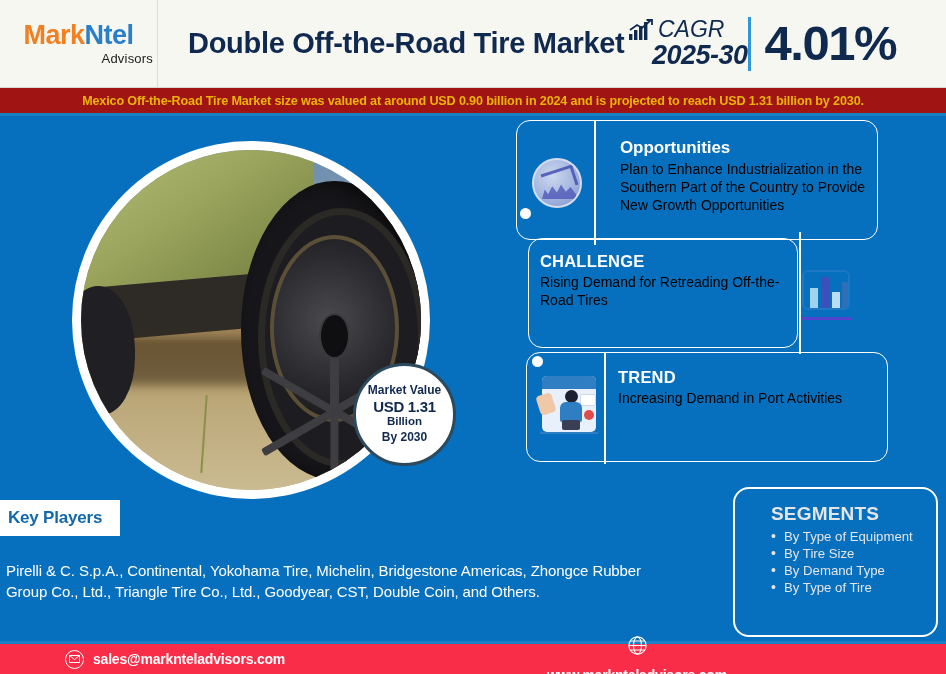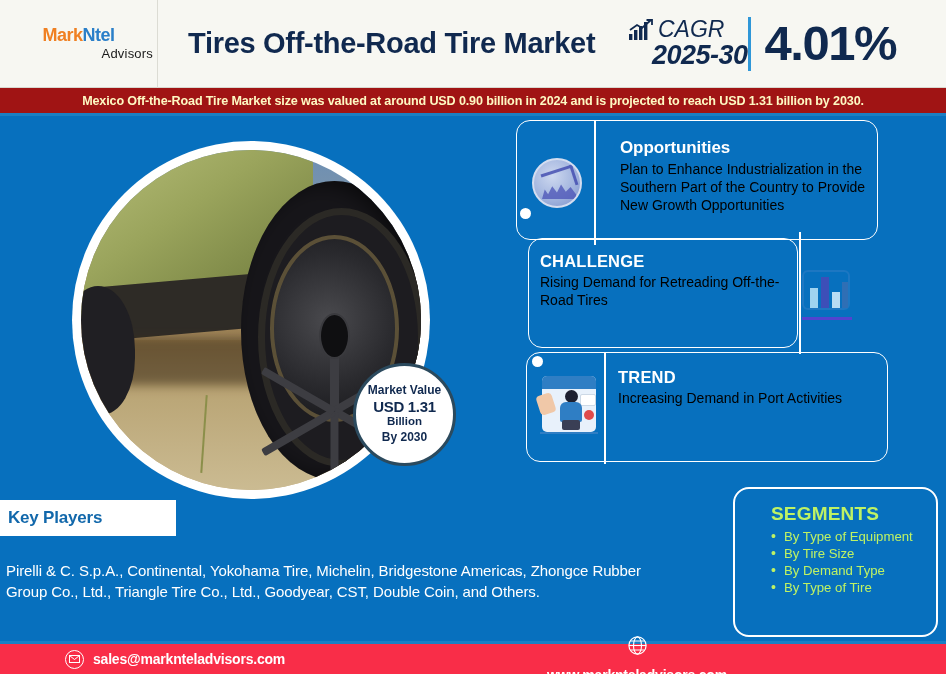--- a/index.html
+++ b/index.html
@@ -23,21 +23,21 @@
     display: flex; align-items: center;
     border-bottom: 1px solid #d8d8d0;
   }
   .logo-wrap {
     width: 158px; height: 88px;
     display: flex; flex-direction: column;
     align-items: center; justify-content: center;
     border-right: 1px solid #dcdcd4;
   }
   .logo-main {
-    font-size: 18px; font-weight: bold; letter-spacing: -0.5px;
+    font-size: 27px; font-weight: bold; letter-spacing: -0.5px;
     line-height: 1;
   }
   .logo-mark { color: #f08022; }
   .logo-ntel { color: #2a7fc9; }
   .logo-sub {
     font-size: 13px; color: #1a1a1a; letter-spacing: 0.2px;
     margin-top: 2px; align-self: flex-end; margin-right: 4px;
   }
   .head-title {
     flex: 1;
@@ -76,21 +76,21 @@
     font-size: 49px; font-weight: bold; color: #10294f;
     line-height: 1; letter-spacing: -1.5px;
   }
 
   
   .redbar {
     position: absolute; left: 0; top: 88px;
     width: 946px; height: 28px;
     background: #a01414;
     display: flex; align-items: center; justify-content: center;
-    color: #fef9c3; font-size: 12.6px; font-weight: bold;
+    color: #eab308; font-size: 12.6px; font-weight: bold;
     letter-spacing: -0.15px;
     border-bottom: 3px solid #1b7fc4;
   }
 
   
   .photo-circle {
     position: absolute; left: 72px; top: 141px;
     width: 358px; height: 358px;
     border-radius: 50%;
     background: #ffffff;
@@ -311,21 +311,21 @@
   }
   .pr-wave {
     position: absolute; left: 6px; bottom: 6px; width: 58px; height: 12px;
     border-bottom: 2px solid #2f7ec4;
     clip-path: polygon(0 60%,20% 20%,40% 80%,60% 10%,80% 70%,100% 30%,100% 100%,0 100%);
   }
 
   
   .kp-banner {
     position: absolute; left: 0; top: 500px;
-    width: 176px; height: 36px;
+    width: 120px; height: 36px;
     background: #ffffff;
     display: flex; align-items: center;
     clip-path: polygon(0 0, 100% 0, 100% 100%, 0 100%);
   }
   .kp-banner-inner {
     position: absolute; left: 0; top: 0; width: 148px; height: 36px;
     background: #ffffff;
     clip-path: polygon(0 0, 148px 0, 118px 50%, 148px 100%, 0 100%);
   }
   .kp-label {
@@ -341,21 +341,21 @@
     letter-spacing: -0.1px;
   }
 
   
   .segments {
     position: absolute; left: 733px; top: 487px;
     width: 205px; height: 150px;
     border: 2px solid #ffffff;
     border-radius: 16px;
     padding: 14px 10px 10px 36px;
-    color: #bef264;
+    color: #e5e5e5;
   }
   .seg-title {
     font-size: 19px; font-weight: bold; letter-spacing: 0.2px;
     margin-bottom: 4px;
   }
   .seg-list { list-style: none; }
   .seg-list li {
     position: relative;
     font-size: 13.2px; line-height: 1.22;
     padding-left: 13px; margin-bottom: 1px;
@@ -391,21 +391,21 @@
 <body>
 
 <div id="page">
 
   <div class="header">
     <div class="logo-wrap">
       <div class="logo-main"><span class="logo-mark">Mark</span><span class="logo-ntel">Ntel</span></div>
       <div class="logo-sub">Advisors</div>
     </div>
 
-    <div class="head-title">Tires Off-the-Road Tire Market</div>
+    <div class="head-title">Double Off-the-Road Tire Market</div>
 
     <div class="cagr-block">
       <div class="cagr-left">
         <div class="cagr-row1">
           <svg class="cagr-icon" width="26" height="22" viewBox="0 0 26 22">
             <rect x="1" y="15" width="3.4" height="6" fill="#10294f"></rect>
             <rect x="6" y="11" width="3.4" height="10" fill="#10294f"></rect>
             <rect x="11" y="7" width="3.4" height="14" fill="#10294f"></rect>
             <rect x="16" y="3" width="3.4" height="18" fill="#10294f"></rect>
             <path d="M2 11 L9 6 L14 9 L23 1" stroke="#10294f" stroke-width="1.8" fill="none"></path>

